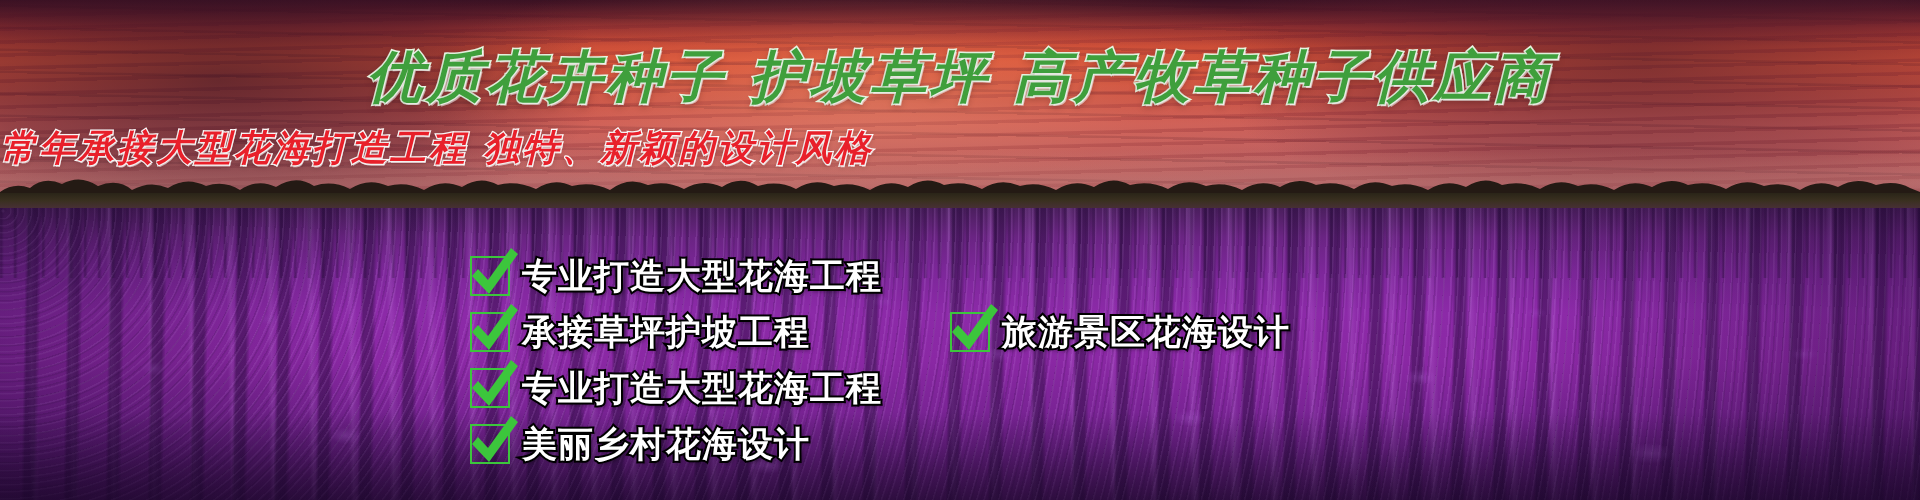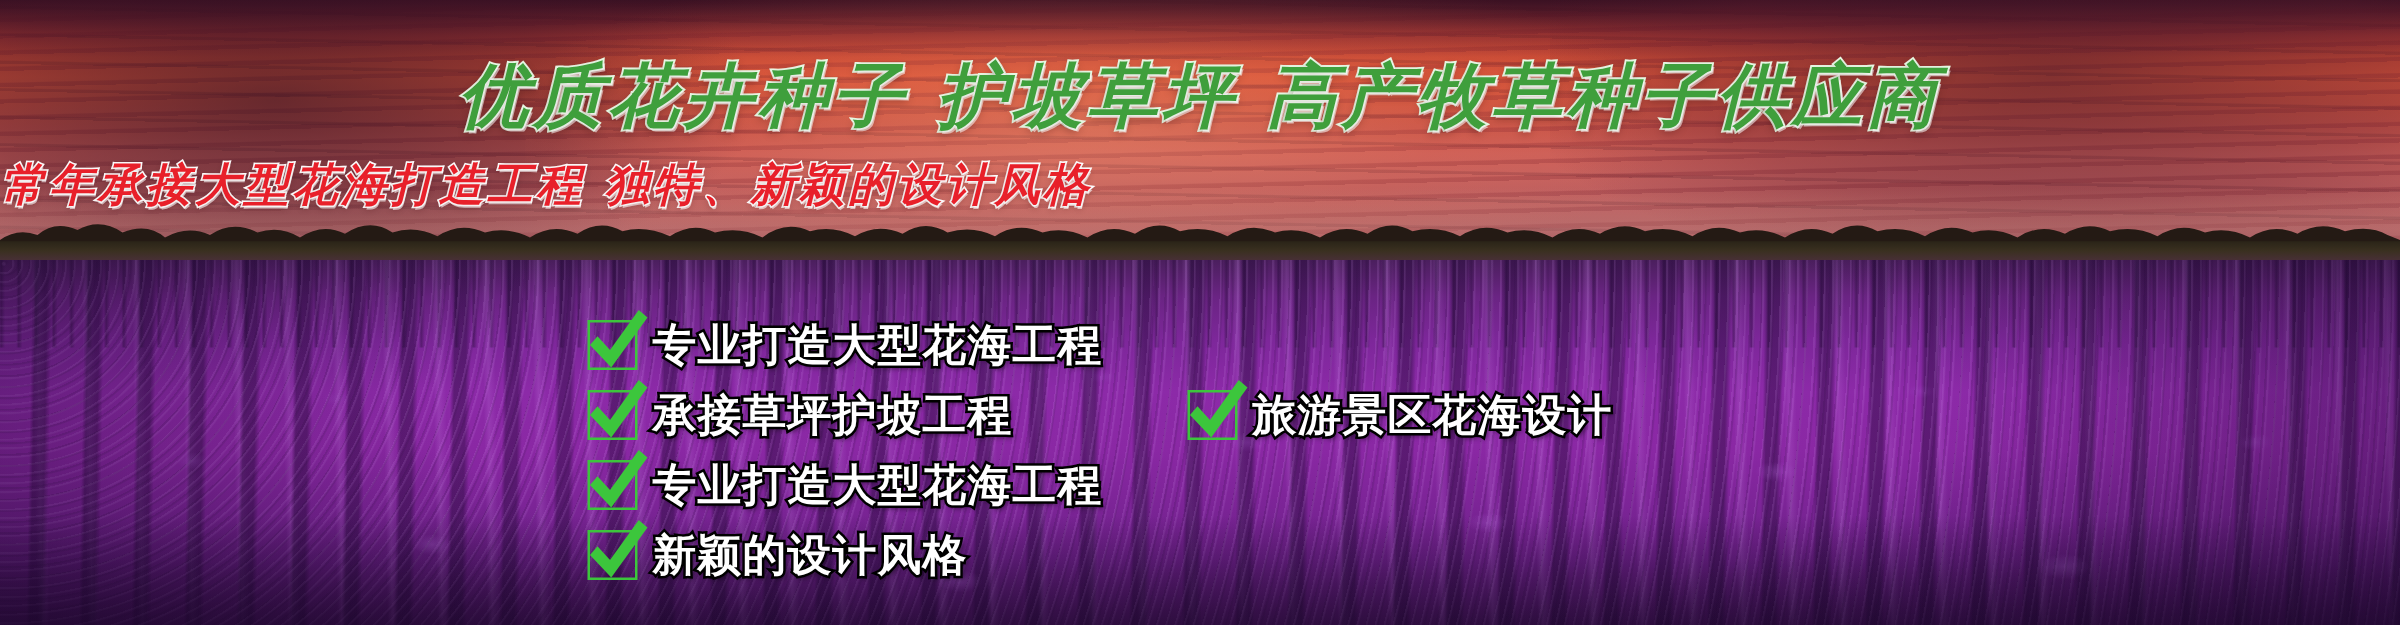--- a/index.html
+++ b/index.html
@@ -376,17 +376,17 @@
       </span>
       <span class="check-label">专业打造大型花海工程</span>
     </div>
 
     <div class="check-item col-right">
       <span class="check-box">
         <svg viewBox="0 0 54 56" aria-hidden="true">
           <path d="M6 30 L12 23 L22 34 L45 2 L52 8 L23 48 Z" fill="#3cc63c"></path>
         </svg>
       </span>
-      <span class="check-label">新颖的设计风格</span>
+      <span class="check-label">美丽乡村花海设计</span>
     </div>
 
   </div>
 </div>
 
 </body></html>

